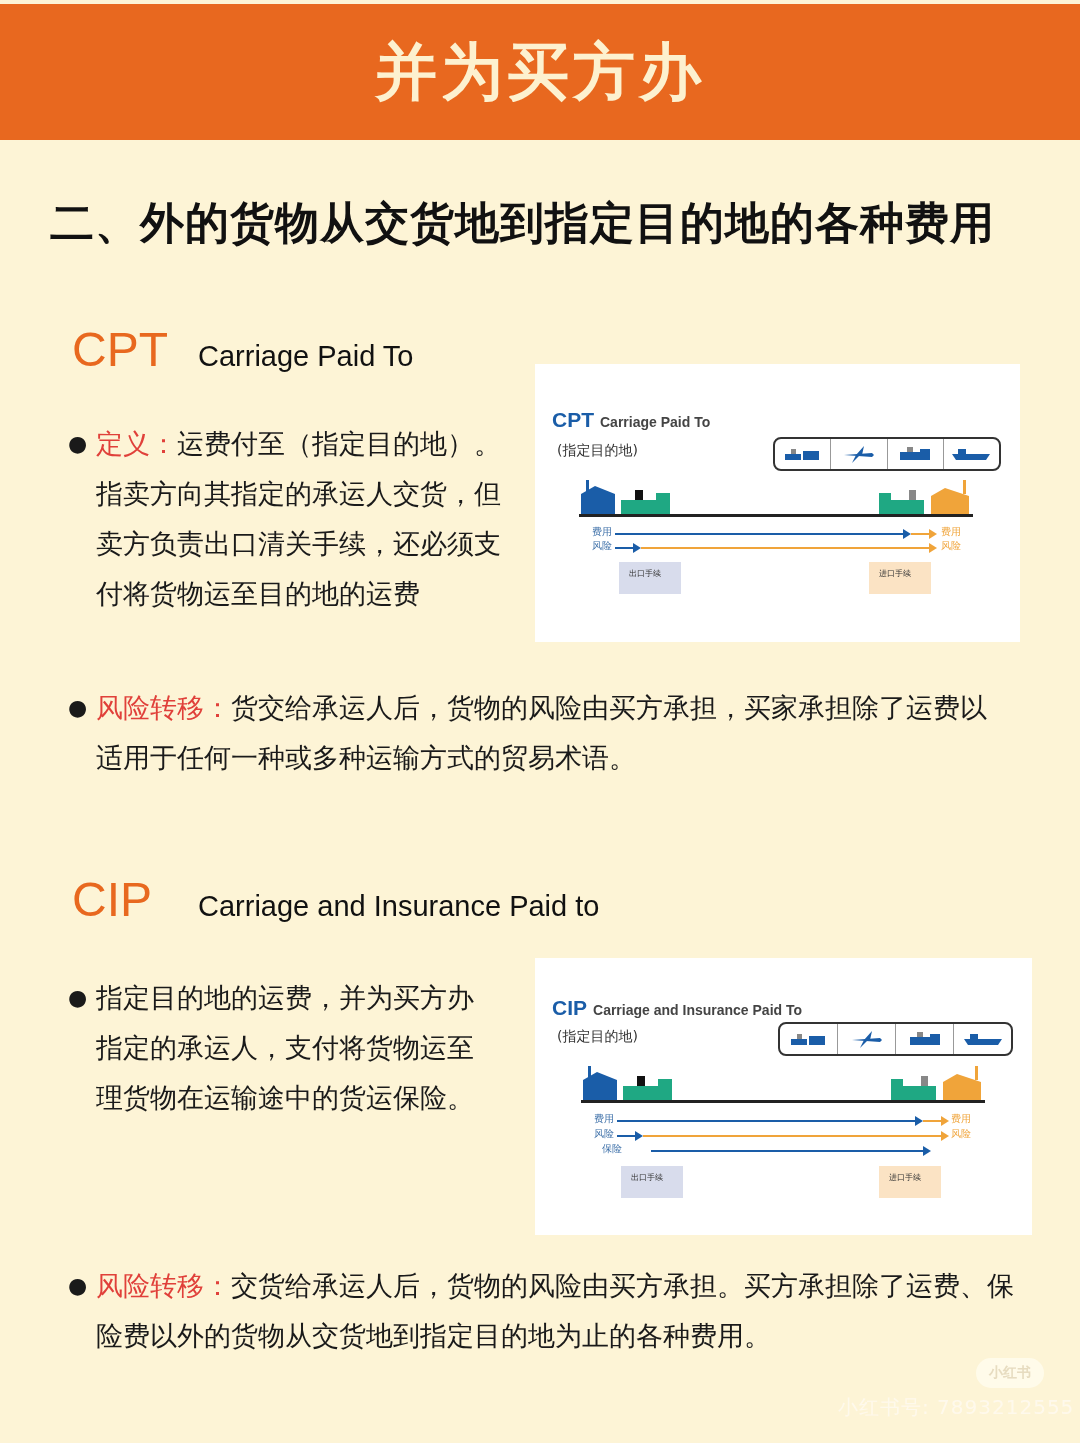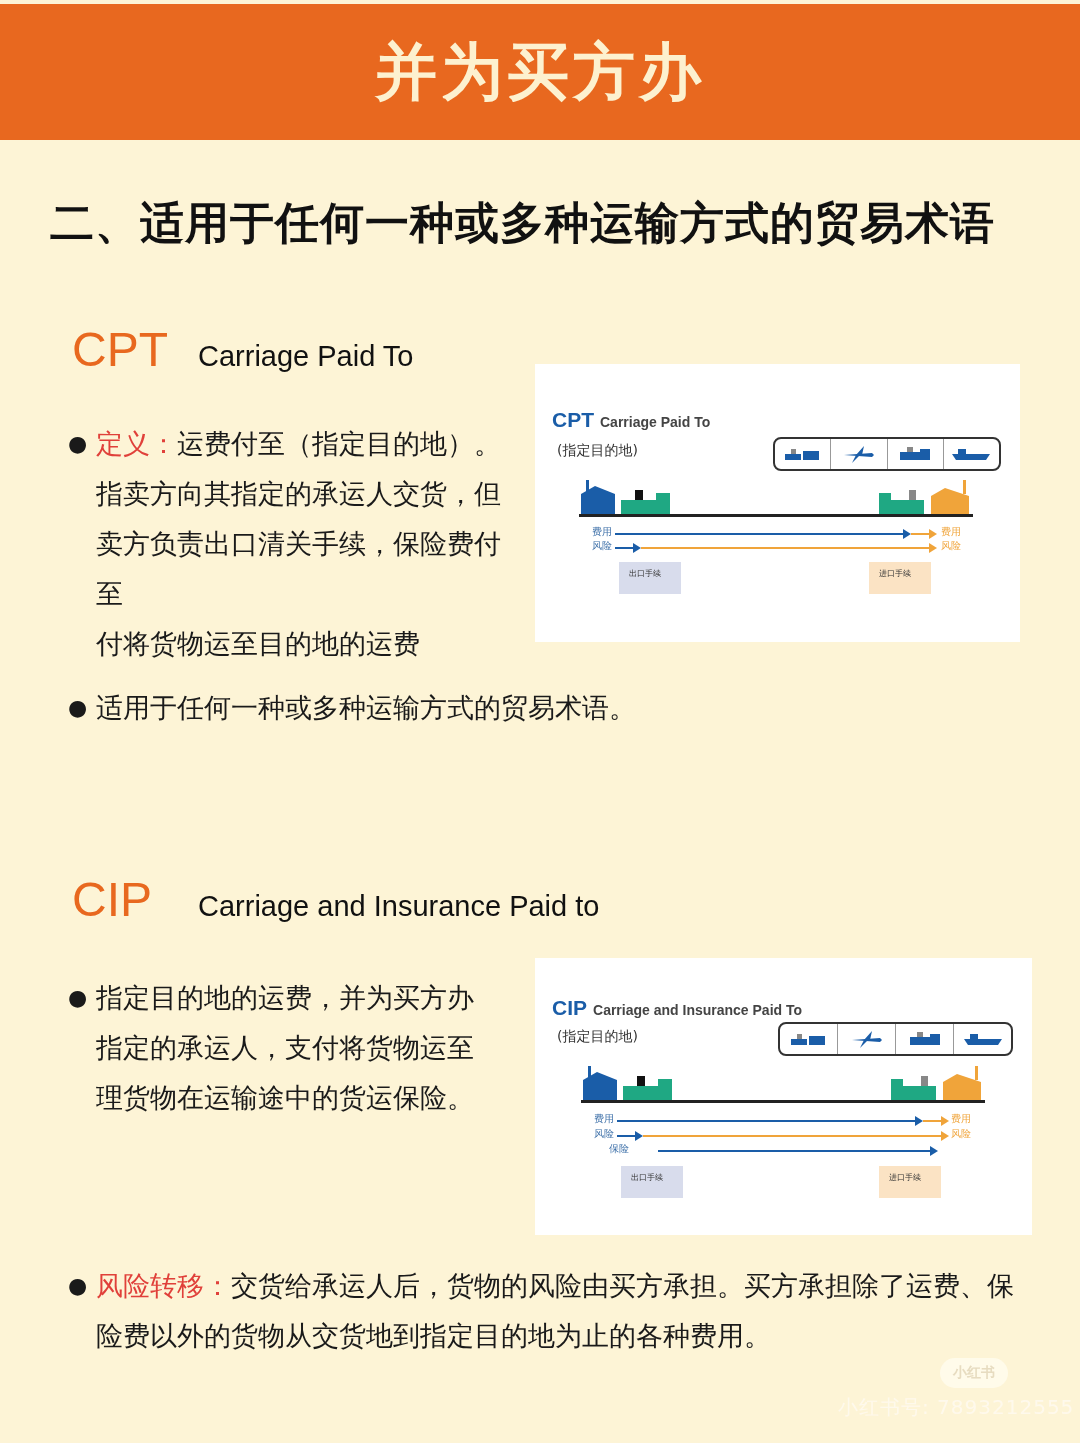--- a/index.html
+++ b/index.html
@@ -64,45 +64,45 @@
   .head { position:absolute; top:1px; width:0; height:0; border-top:5px solid transparent; border-bottom:5px solid transparent; }
   .head.blue { border-left:8px solid #1a5da8; }
   .head.orange { border-left:8px solid #f0a43a; }
   .doc { position:absolute; width:62px; height:32px; font-size:8px; color:#333; padding:6px 0 0 10px; }
   .doc.export { background:#d8dcec; }
   .doc.import { background:#fbe3c4; }
   .watermark-id {
     position:absolute; left:838px; top:1394px; font-size:20px; color:#fffaf0; opacity:0.85; letter-spacing:1px;
   }
   .wm-logo {
-    position:absolute; left:940px; top:1358px; width:68px; height:30px; border-radius:15px;
+    position:absolute; left:976px; top:1358px; width:68px; height:30px; border-radius:15px;
     background:#fffbea; color:#e7dcc0; font-size:14px; font-weight:bold;
     display:flex; align-items:center; justify-content:center;
   }
 </style>
 </head>
 <body>
 
 <div class="top-strip"></div>
 <div class="banner">
   <div class="banner-title">并为买方办</div>
 </div>
 
-<div class="section-title">二、适用于任何一种或多种运输方式的贸易术语</div>
+<div class="section-title">二、外的货物从交货地到指定目的地的各种费用</div>
 
 <div class="term-head" style="left:72px; top:322px;">
   <span class="term-code">CPT</span>
   <span class="term-full">Carriage Paid To</span>
 </div>
 
 <div class="para" style="left:96px; top:419px; width:430px;">
   <span class="bullet">●</span>
   <div><span class="label">定义：</span><span>运费付至（指定目的地）。</span></div>
   <div>指卖方向其指定的承运人交货，但</div>
-  <div>卖方负责出口清关手续，保险费付至</div>
+  <div>卖方负责出口清关手续，还必须支</div>
   <div>付将货物运至目的地的运费</div>
 </div>
 
 <div class="diagram" style="left:535px; top:364px; width:485px; height:278px;">
   <div class="dg-title">
     <span class="dg-code">CPT</span>
     <span class="dg-full">Carriage Paid To</span>
   </div>
   <div class="dg-sub">(指定目的地)</div>
   <div class="modes" style="left:238px; top:73px; width:228px;">
@@ -161,20 +161,21 @@
     <div class="seg orange" style="left:106px; width:288px;"></div>
       <div class="head orange" style="left:394px;"></div>
     <span class="rlbl" style="left:406px;">风险</span>
   </div>
   <div class="doc export" style="left:84px; top:198px;">出口手续</div>
   <div class="doc import" style="left:334px; top:198px;">进口手续</div>
 </div>
 
 <div class="para" style="left:96px; top:683px; width:950px;">
   <span class="bullet">●</span>
+  <div><span class="label">风险转移：</span><span>货交给承运人后，货物的风险由买方承担，买家承担除了运费以</span></div>
   <div>适用于任何一种或多种运输方式的贸易术语。</div>
 </div>
 
 <div class="term-head" style="left:72px; top:872px;">
   <span class="term-code">CIP</span>
   <span class="term-full" style="margin-left:46px;">Carriage and Insurance Paid to</span>
 </div>
 
 <div class="para" style="left:96px; top:973px; width:400px;">
   <span class="bullet">●</span>
@@ -239,21 +240,21 @@
     <span class="rlbl" style="left:416px;">费用</span>
   </div>
   <div class="arrow-row" style="left:0; top:172px; width:497px;">
     <span class="lbl" style="left:59px;">风险</span>
     <div class="seg blue" style="left:82px; width:20px;"></div>
       <div class="head blue" style="left:100px;"></div>
     <div class="seg orange" style="left:108px; width:298px;"></div>
       <div class="head orange" style="left:406px;"></div>
     <span class="rlbl" style="left:416px;">风险</span>
   </div>
-  <div class="arrow-row" style="left:15px; top:187px; width:497px;">
+  <div class="arrow-row" style="left:8px; top:187px; width:497px;">
     <span class="lbl" style="left:59px;">保险</span>
     <div class="seg blue" style="left:108px; width:274px;"></div>
       <div class="head blue" style="left:380px;"></div>
   </div>
   <div class="doc export" style="left:86px; top:208px;">出口手续</div>
   <div class="doc import" style="left:344px; top:208px;">进口手续</div>
 </div>
 
 <div class="para" style="left:96px; top:1261px; width:960px;">
   <span class="bullet">●</span>

